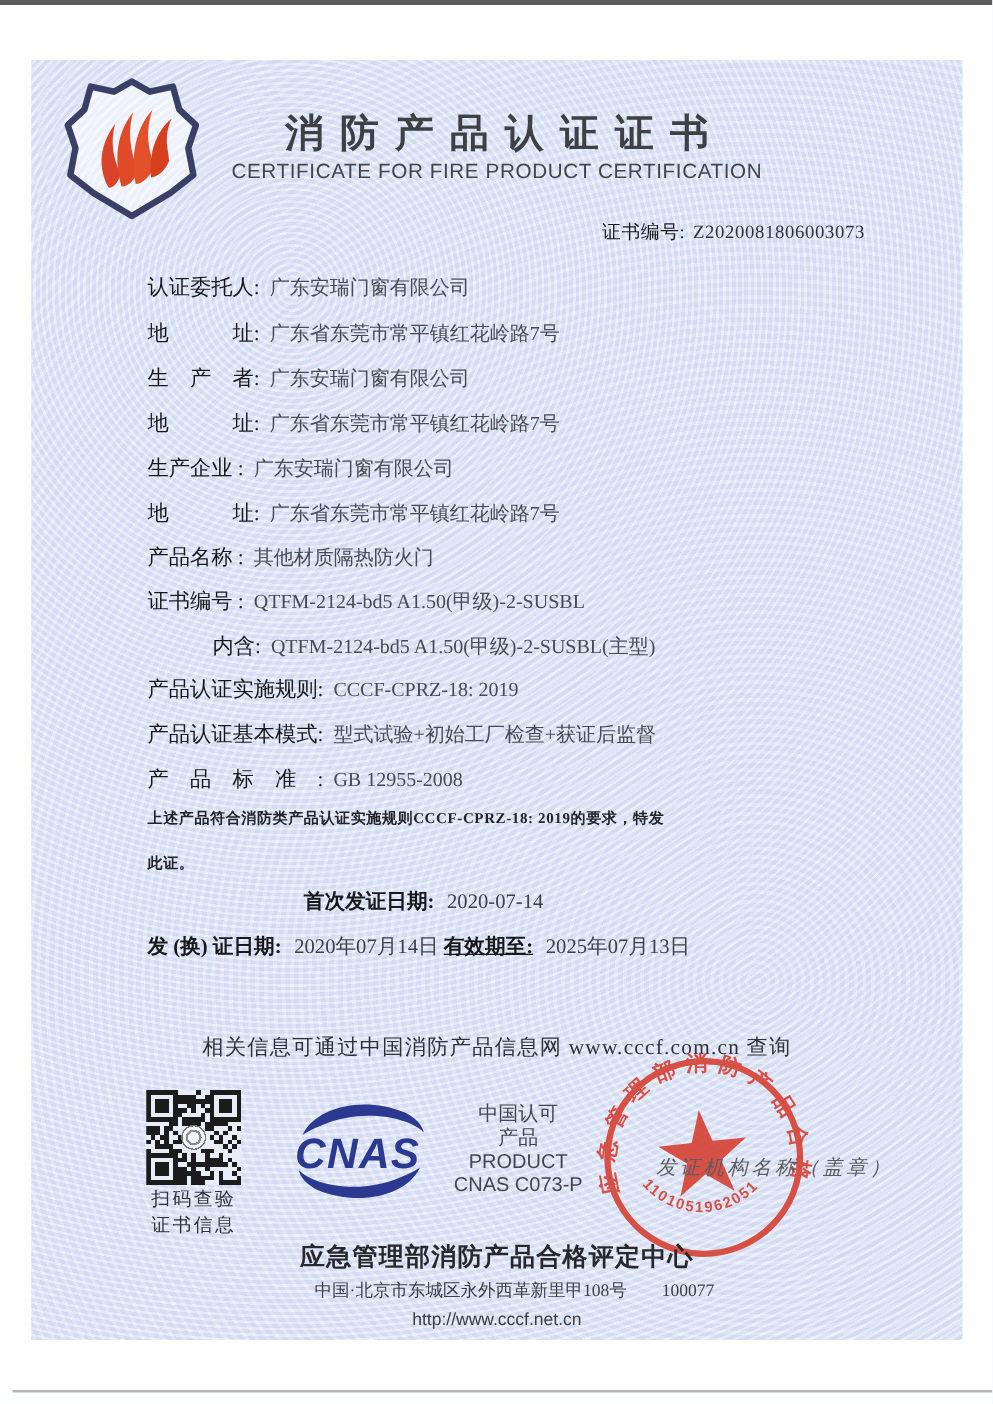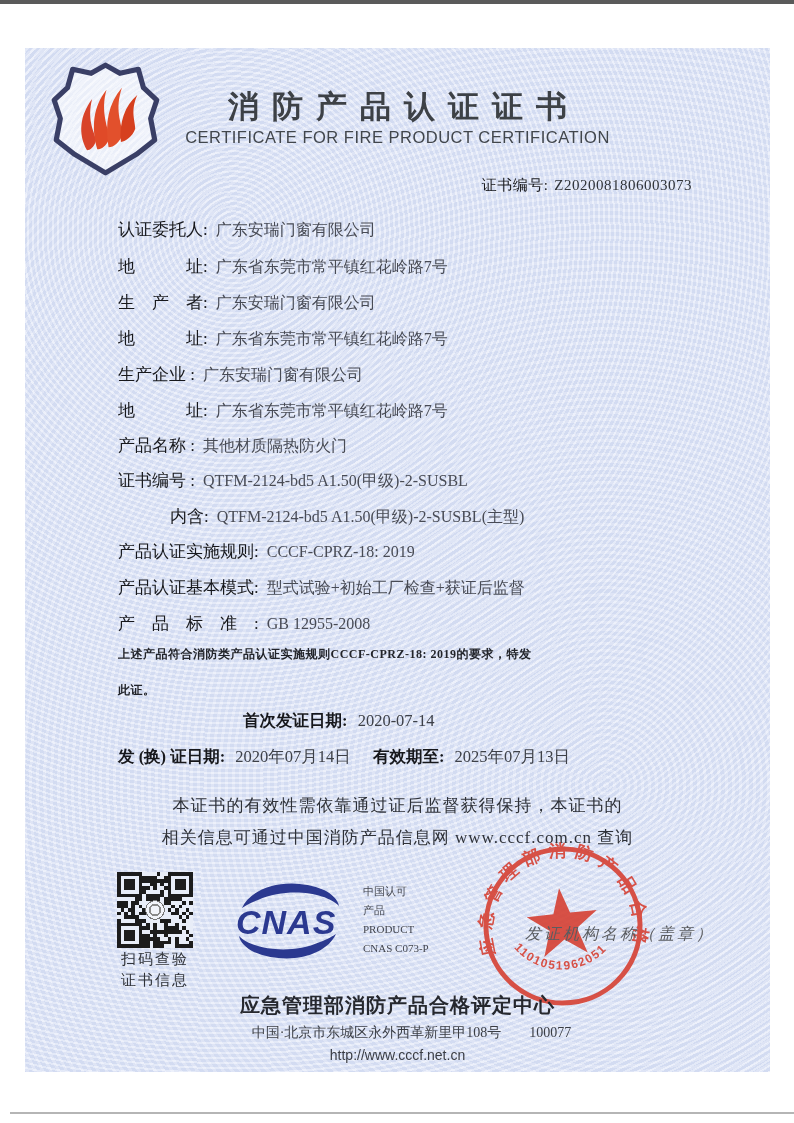--- a/index.html
+++ b/index.html
@@ -22,22 +22,22 @@
   .field-row{left:93px;height:24px;white-space:pre;}
   .f-label{font-size:17px;font-weight:normal;color:#17181c;white-space:pre;}
   .f-value{font-size:16px;color:#484b55;margin-left:8px;white-space:pre;}
   .stmt{left:93px;font-size:12px;font-weight:bold;color:#22242a;letter-spacing:0.5px;}
   .dates1{left:218px;font-size:16.5px;}
   .dates2{left:93px;font-size:16.5px;}
   .d-label{font-weight:bold;color:#17181c;}
   .d-value{color:#3d4048;margin-left:6px;}
   .notice{left:0;right:0;text-align:center;font-size:17px;color:#2e3138;letter-spacing:1px;}
   .qr-caption{left:70px;width:120px;text-align:center;font-size:15px;color:#2f3238;letter-spacing:2px;}
-  .cnas-text{left:338px;font-size:11px;color:#43464f;line-height:19px;
-             font-family:Liberation Serif, serif;}
+  .cnas-text{left:338px;font-size:16px;color:#43464f;line-height:19px;
+             font-family:Liberation Sans, sans-serif;text-align:center;}
   .sign-line{left:500px;top:876px;font-size:16px;color:#5a5c60;letter-spacing:3px;
              font-style:italic;white-space:pre;}
   .footer-org{left:0;right:0;top:944px;text-align:center;font-size:20px;font-weight:bold;
               color:#26282e;letter-spacing:1px;}
   .footer-addr{left:0;right:0;top:976px;text-align:center;font-size:14px;color:#3a3d44;padding-left:28px;}
   .footer-addr .post{margin-left:28px;}
   .footer-url{left:0;right:0;top:999px;text-align:center;font-size:14px;color:#3a3d44;
               font-family:"Liberation Sans", sans-serif;}
   .seal-wrap{left:450px;top:790px;width:176px;height:176px;opacity:0.88;transform:rotate(-6deg);}
 </style>
@@ -82,25 +82,24 @@
     <div class="abs stmt" style="top:598px;">上述产品符合消防类产品认证实施规则CCCF-CPRZ-18: 2019的要求，特发</div>
     <div class="abs stmt" style="top:634px;">此证。</div>
 
     <div class="abs dates1" style="top:662px;">
       <span class="d-label">首次发证日期:</span>
       <span class="d-value">2020-07-14</span>
     </div>
     <div class="abs dates2" style="top:698px;">
       <span class="d-label">发 (换) 证日期:</span>
       <span class="d-value">2020年07月14日</span>
-      <span class="d-label" style="margin-left:18px;">有效期至:</span>
+      <span class="d-label" style="text-decoration:underline;">有效期至:</span>
       <span class="d-value">2025年07月13日</span>
     </div>
 
-    <div class="abs notice" style="top:746px;">本证书的有效性需依靠通过证后监督获得保持，本证书的</div>
     <div class="abs notice" style="top:778px;">相关信息可通过中国消防产品信息网 www.cccf.com.cn 查询</div>
 
     <svg id="qr" class="abs" style="left:92px;top:824px;" width="76" height="76" viewBox="0 0 21 21" shape-rendering="crispEdges">
         <rect x="0" y="0" width="21" height="21" fill="#e8edf8"></rect>
         <rect x="11" y="0" width="1" height="1" fill="#1c1c1c"></rect>
         <rect x="7" y="1" width="1" height="1" fill="#1c1c1c"></rect>
         <rect x="8" y="1" width="1" height="1" fill="#1c1c1c"></rect>
         <rect x="9" y="1" width="1" height="1" fill="#1c1c1c"></rect>
         <rect x="10" y="1" width="1" height="1" fill="#1c1c1c"></rect>
         <rect x="13" y="1" width="1" height="1" fill="#1c1c1c"></rect>

